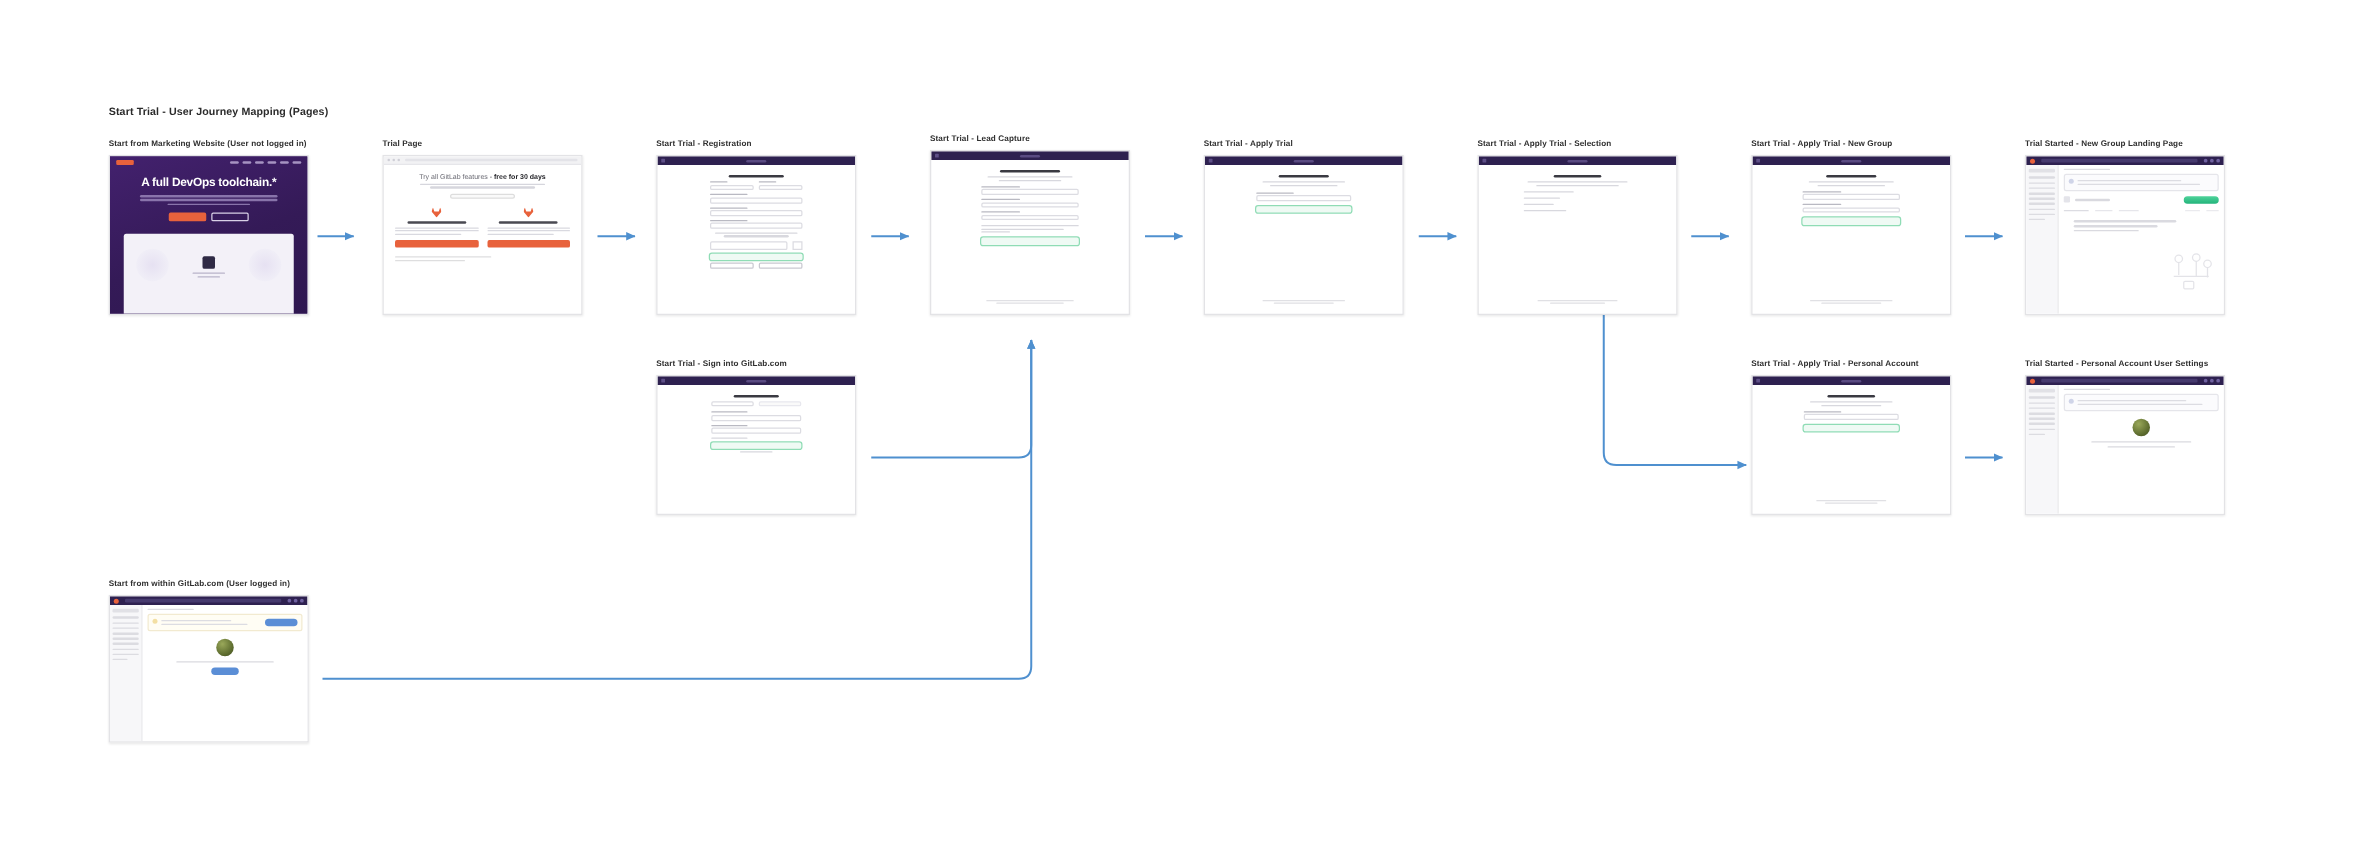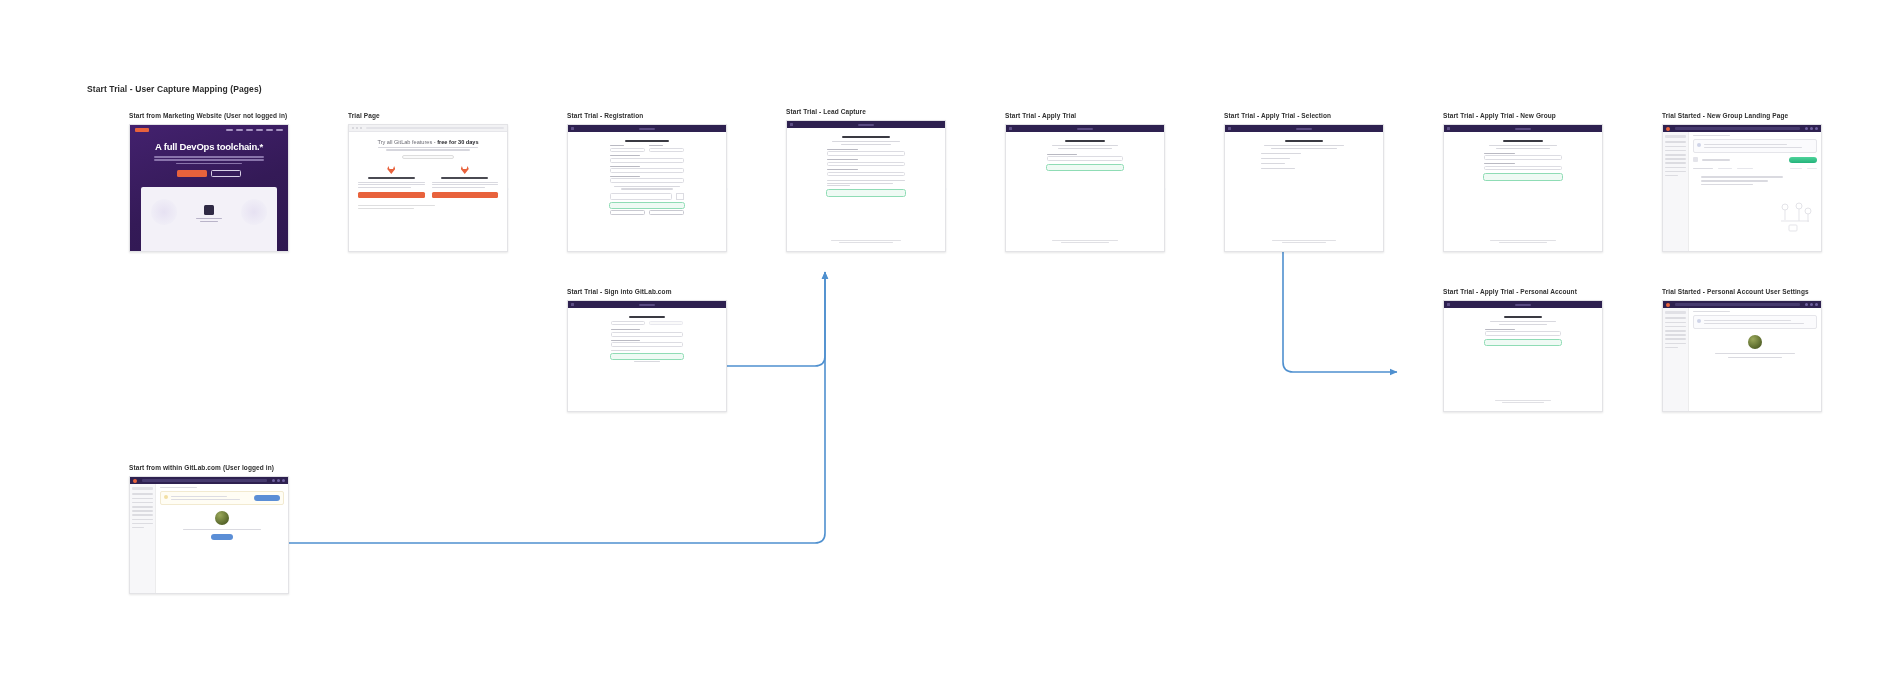--- a/index.html
+++ b/index.html
@@ -14,21 +14,21 @@
   }
   #canvas { position:absolute; inset:0; }
 
   .page-title {
     position:absolute; left:87px; top:84px;
     font-size:8.5px; font-weight:bold; color:#2b2b2b;
     letter-spacing:.1px;
   }
 
   
-  .node { position:absolute;margin-left:42px; }
+  .node { position:absolute; }
   .node-label {
     font-size:6.5px; font-weight:bold; color:#2f2f2f;
     margin-bottom:5px; letter-spacing:.1px; white-space:nowrap;
   }
   .frame {
     background:#ffffff;
     border:1px solid #e3e3e6;
     box-shadow:0 1px 2px rgba(0,0,0,.10);
     overflow:hidden;
     position:relative;
@@ -134,21 +134,21 @@
 
   
   svg#wires { position:absolute; inset:0; width:1900px; height:687px; pointer-events:none; }
   .wire { fill:none; stroke:#4f90cf; stroke-width:1.6px; }
 </style>
 </head>
 <body>
 
 <div id="canvas">
 
-  <div class="page-title">Start Trial - User Capture Mapping (Pages)</div>
+  <div class="page-title">Start Trial - User Journey Mapping (Pages)</div>
 
   <svg id="wires" viewBox="0 0 1900 687">
     <defs>
       <marker id="ah" viewBox="0 0 10 10" refX="8.5" refY="5" markerWidth="5.2" markerHeight="5.2" orient="auto-start-reverse">
         <path d="M0,1 L9,5 L0,9 z" fill="#4f90cf"></path>
       </marker>
     </defs>
 
     <path class="wire" marker-end="url(#ah)" d="M254,189 H283"></path>
     <path class="wire" marker-end="url(#ah)" d="M478,189 H508"></path>

